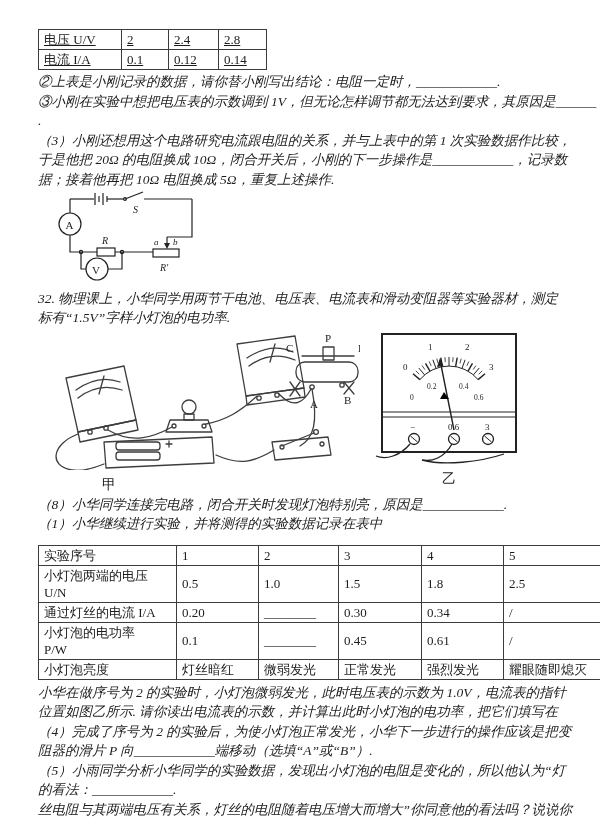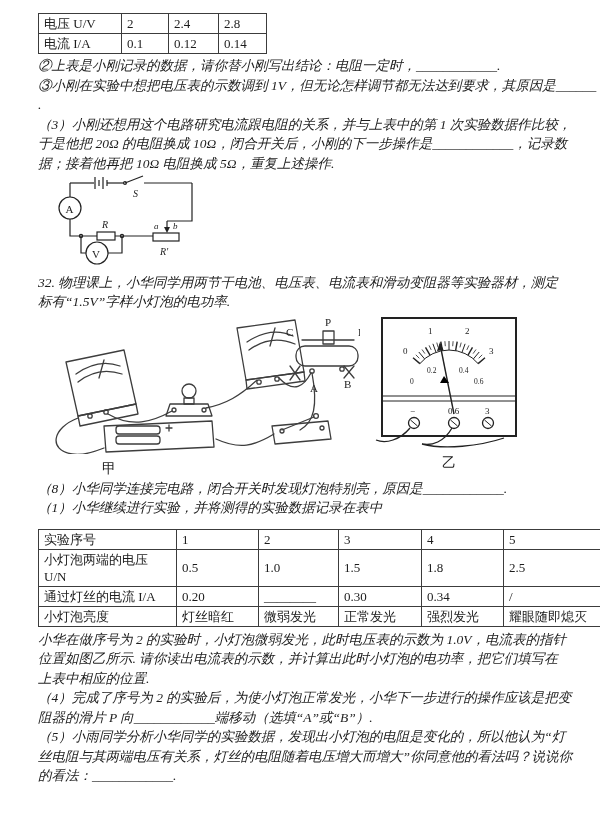--- a/index.html
+++ b/index.html
@@ -12,21 +12,21 @@
     font-family:"Liberation Serif","DejaVu Serif",serif;
     font-size:13.5px;
     line-height:19.5px;
     box-sizing:border-box;
     padding:13px 30px 0 38px;
     overflow:hidden;
   }
   .ln{white-space:nowrap;font-style:italic;}
   table{border-collapse:collapse;}
   td{border:1px solid #3c3c3c;font-size:13px;padding:1px 5px;vertical-align:middle;line-height:17px;}
-  .t31{margin:0 0 2px 0;}
+  .t31{margin:16px 0 2px 0;text-decoration:underline;}
   .t31 td:nth-child(1){width:72px;}
   .t31 td:nth-child(2){width:36px;}
   .t31 td:nth-child(3){width:39px;}
   .t31 td:nth-child(4){width:37px;}
   .t32{width:532px;table-layout:fixed;margin:11px 0 3px 0;}
   .t32 .c0{width:127px;}
   .t32 .c1{width:71px;}
   .t32 .c2{width:69px;}
   .t32 .c3{width:72px;}
   .t32 .c4{width:71px;}
@@ -263,32 +263,40 @@
     </tr>
     <tr>
       <td class="c0">通过灯丝的电流 I/A</td>
       <td class="c1">0.20</td>
       <td class="c2">________</td>
       <td class="c3">0.30</td>
       <td class="c4">0.34</td>
       <td class="c5">/</td>
     </tr>
     <tr>
+      <td class="c0 pre">小灯泡的电功率
+P/W</td>
+      <td class="c1">0.1</td>
+      <td class="c2">________</td>
+      <td class="c3">0.45</td>
+      <td class="c4">0.61</td>
+      <td class="c5">/</td>
+    </tr>
+    <tr>
       <td class="c0">小灯泡亮度</td>
       <td class="c1">灯丝暗红</td>
       <td class="c2">微弱发光</td>
       <td class="c3">正常发光</td>
       <td class="c4">强烈发光</td>
       <td class="c5">耀眼随即熄灭</td>
     </tr>
   </tbody>
     </table>
 
   <div class="ln">小华在做序号为 2 的实验时，小灯泡微弱发光，此时电压表的示数为 1.0V，电流表的指针</div>
   <div class="ln">位置如图乙所示. 请你读出电流表的示数，并计算出此时小灯泡的电功率，把它们填写在</div>
-  <div class="ln">上表中相应的位置.</div>
   <div class="ln">（4）完成了序号为 2 的实验后，为使小灯泡正常发光，小华下一步进行的操作应该是把变</div>
   <div class="ln">阻器的滑片 P 向____________端移动（选填“A”或“B”）.</div>
   <div class="ln">（5）小雨同学分析小华同学的实验数据，发现出小灯泡的电阻是变化的，所以他认为“灯</div>
+  <div class="ln">的看法：____________.</div>
   <div class="ln">丝电阻与其两端电压有关系，灯丝的电阻随着电压增大而增大”你同意他的看法吗？说说你</div>
-  <div class="ln">的看法：____________.</div>
 
 </div>
 
 </body></html>

